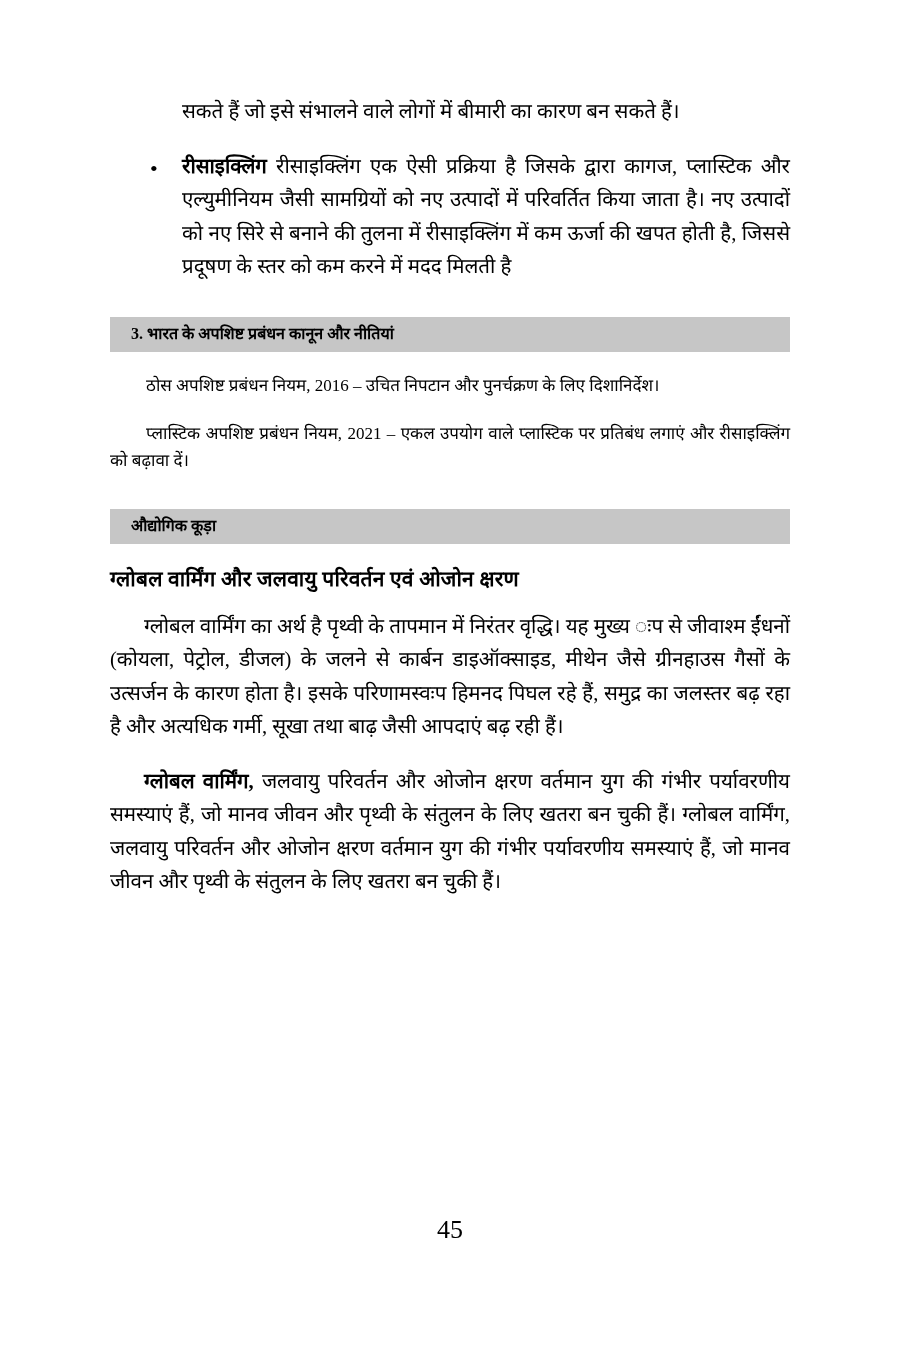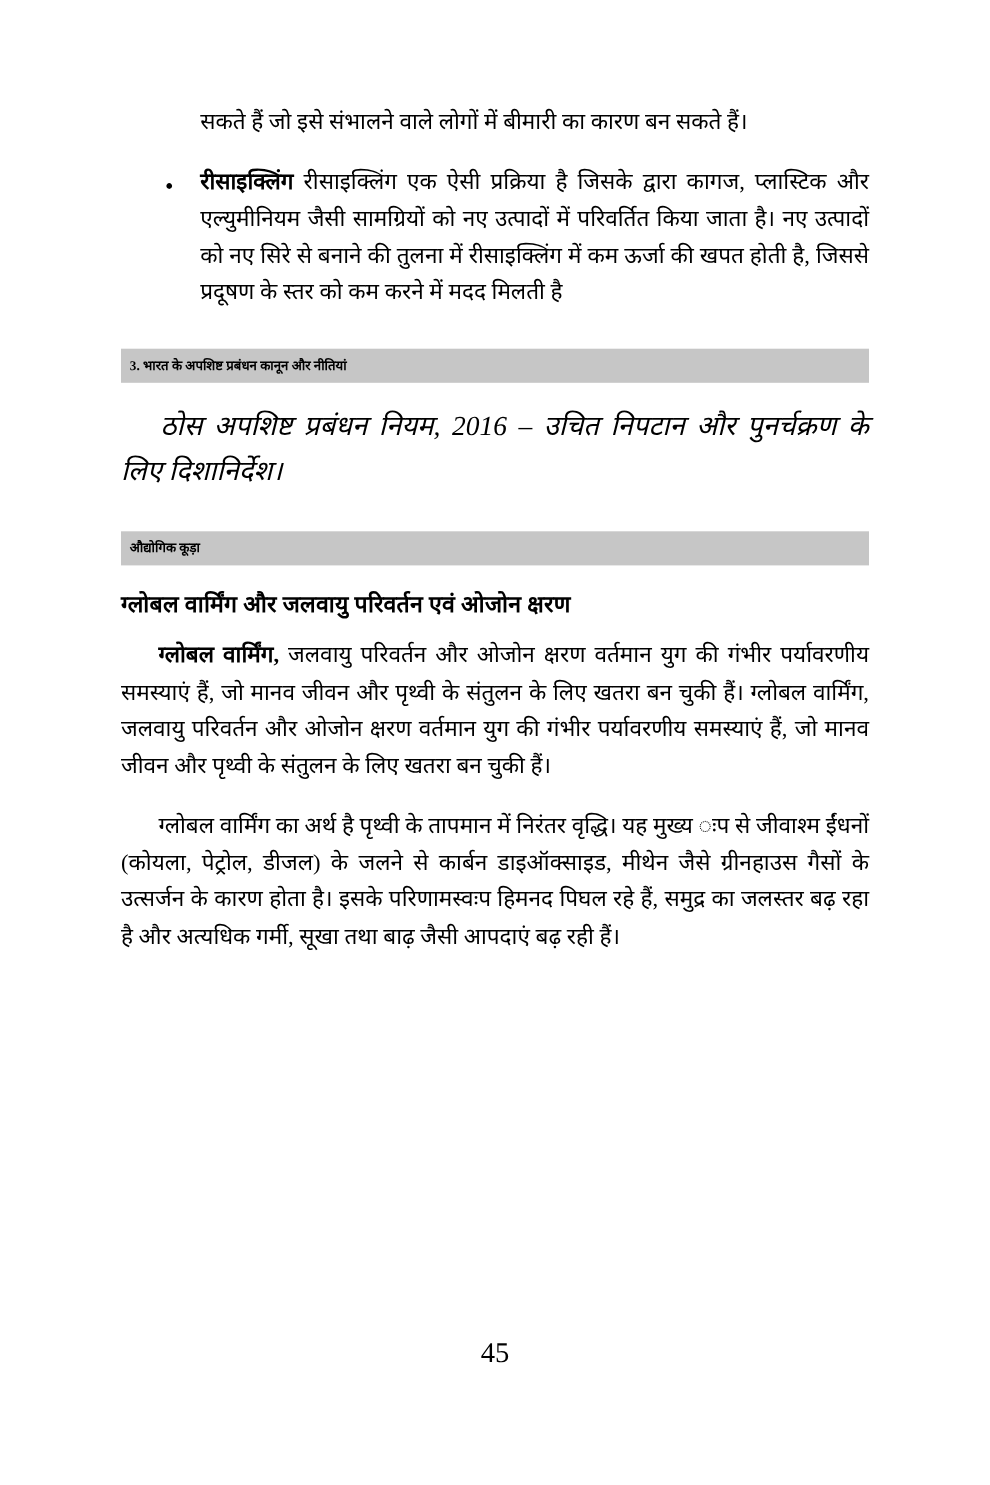--- a/index.html
+++ b/index.html
@@ -55,34 +55,33 @@
     line-height: 1.62;
     text-align: justify;
   }
   .b {
     font-weight: bold;
   }
   
   .section-bar {
     background: #c6c6c6;
     font-weight: bold;
-    font-size: 12px;
+    font-size: 16px;
     line-height: 1.0;
-    padding: 9px 10px 10px 8px;
+    padding: 9px 10px 10px 21px;
     margin-top: 34px;
     box-sizing: border-box;
     width: 680px;
   }
   
   .law {
-    font-size: 25px;
+    font-size: 17px;
     line-height: 1.62;
     text-align: justify;
     margin-top: 20px;
-    font-style: italic;
   }
   .indent {
     text-indent: 36px;
   }
   
   .heading-plain {
     font-weight: bold;
     font-size: 21px;
     margin-top: 20px;
     letter-spacing: 0.2px;
@@ -115,27 +114,28 @@
       <div class="bullet-dot">•</div>
       <div class="bullet-body">
         <span class="b">रीसाइक्लिंग</span>
         <span>रीसाइक्लिंग एक ऐसी प्रक्रिया है जिसके द्वारा कागज, प्लास्टिक और एल्युमीनियम जैसी सामग्रियों को नए उत्पादों में परिवर्तित किया जाता है। नए उत्पादों को नए सिरे से बनाने की तुलना में रीसाइक्लिंग में कम ऊर्जा की खपत होती है, जिससे प्रदूषण के स्तर को कम करने में मदद मिलती है</span>
       </div>
     </div>
 
     <div class="section-bar">3. भारत के अपशिष्ट प्रबंधन कानून और नीतियां</div>
 
     <p class="law indent">ठोस अपशिष्ट प्रबंधन नियम, 2016 – उचित निपटान और पुनर्चक्रण के लिए दिशानिर्देश।</p>
+    <p class="law indent">प्लास्टिक अपशिष्ट प्रबंधन नियम, 2021 – एकल उपयोग वाले प्लास्टिक पर प्रतिबंध लगाएं और रीसाइक्लिंग को बढ़ावा दें।</p>
 
     <div class="section-bar">औद्योगिक कूड़ा</div>
 
     <div class="heading-plain">ग्लोबल वार्मिंग और जलवायु परिवर्तन एवं ओजोन क्षरण</div>
 
+    <p class="body-para">ग्लोबल वार्मिंग का अर्थ है पृथ्वी के तापमान में निरंतर वृद्धि। यह मुख्य ःप से जीवाश्म ईंधनों (कोयला, पेट्रोल, डीजल) के जलने से कार्बन डाइऑक्साइड, मीथेन जैसे ग्रीनहाउस गैसों के उत्सर्जन के कारण होता है। इसके परिणामस्वःप हिमनद पिघल रहे हैं, समुद्र का जलस्तर बढ़ रहा है और अत्यधिक गर्मी, सूखा तथा बाढ़ जैसी आपदाएं बढ़ रही हैं।</p>
+
     <p class="body-para">
       <span class="b">ग्लोबल वार्मिंग,</span><span> जलवायु परिवर्तन और ओजोन क्षरण वर्तमान युग की गंभीर पर्यावरणीय समस्याएं हैं, जो मानव जीवन और पृथ्वी के संतुलन के लिए खतरा बन चुकी हैं। ग्लोबल वार्मिंग, जलवायु परिवर्तन और ओजोन क्षरण वर्तमान युग की गंभीर पर्यावरणीय समस्याएं हैं, जो मानव जीवन और पृथ्वी के संतुलन के लिए खतरा बन चुकी हैं।</span>
     </p>
-
-    <p class="body-para">ग्लोबल वार्मिंग का अर्थ है पृथ्वी के तापमान में निरंतर वृद्धि। यह मुख्य ःप से जीवाश्म ईंधनों (कोयला, पेट्रोल, डीजल) के जलने से कार्बन डाइऑक्साइड, मीथेन जैसे ग्रीनहाउस गैसों के उत्सर्जन के कारण होता है। इसके परिणामस्वःप हिमनद पिघल रहे हैं, समुद्र का जलस्तर बढ़ रहा है और अत्यधिक गर्मी, सूखा तथा बाढ़ जैसी आपदाएं बढ़ रही हैं।</p>
 
   </div>
 
   <div class="page-number">45</div>
 </div>
 
 </body></html>

